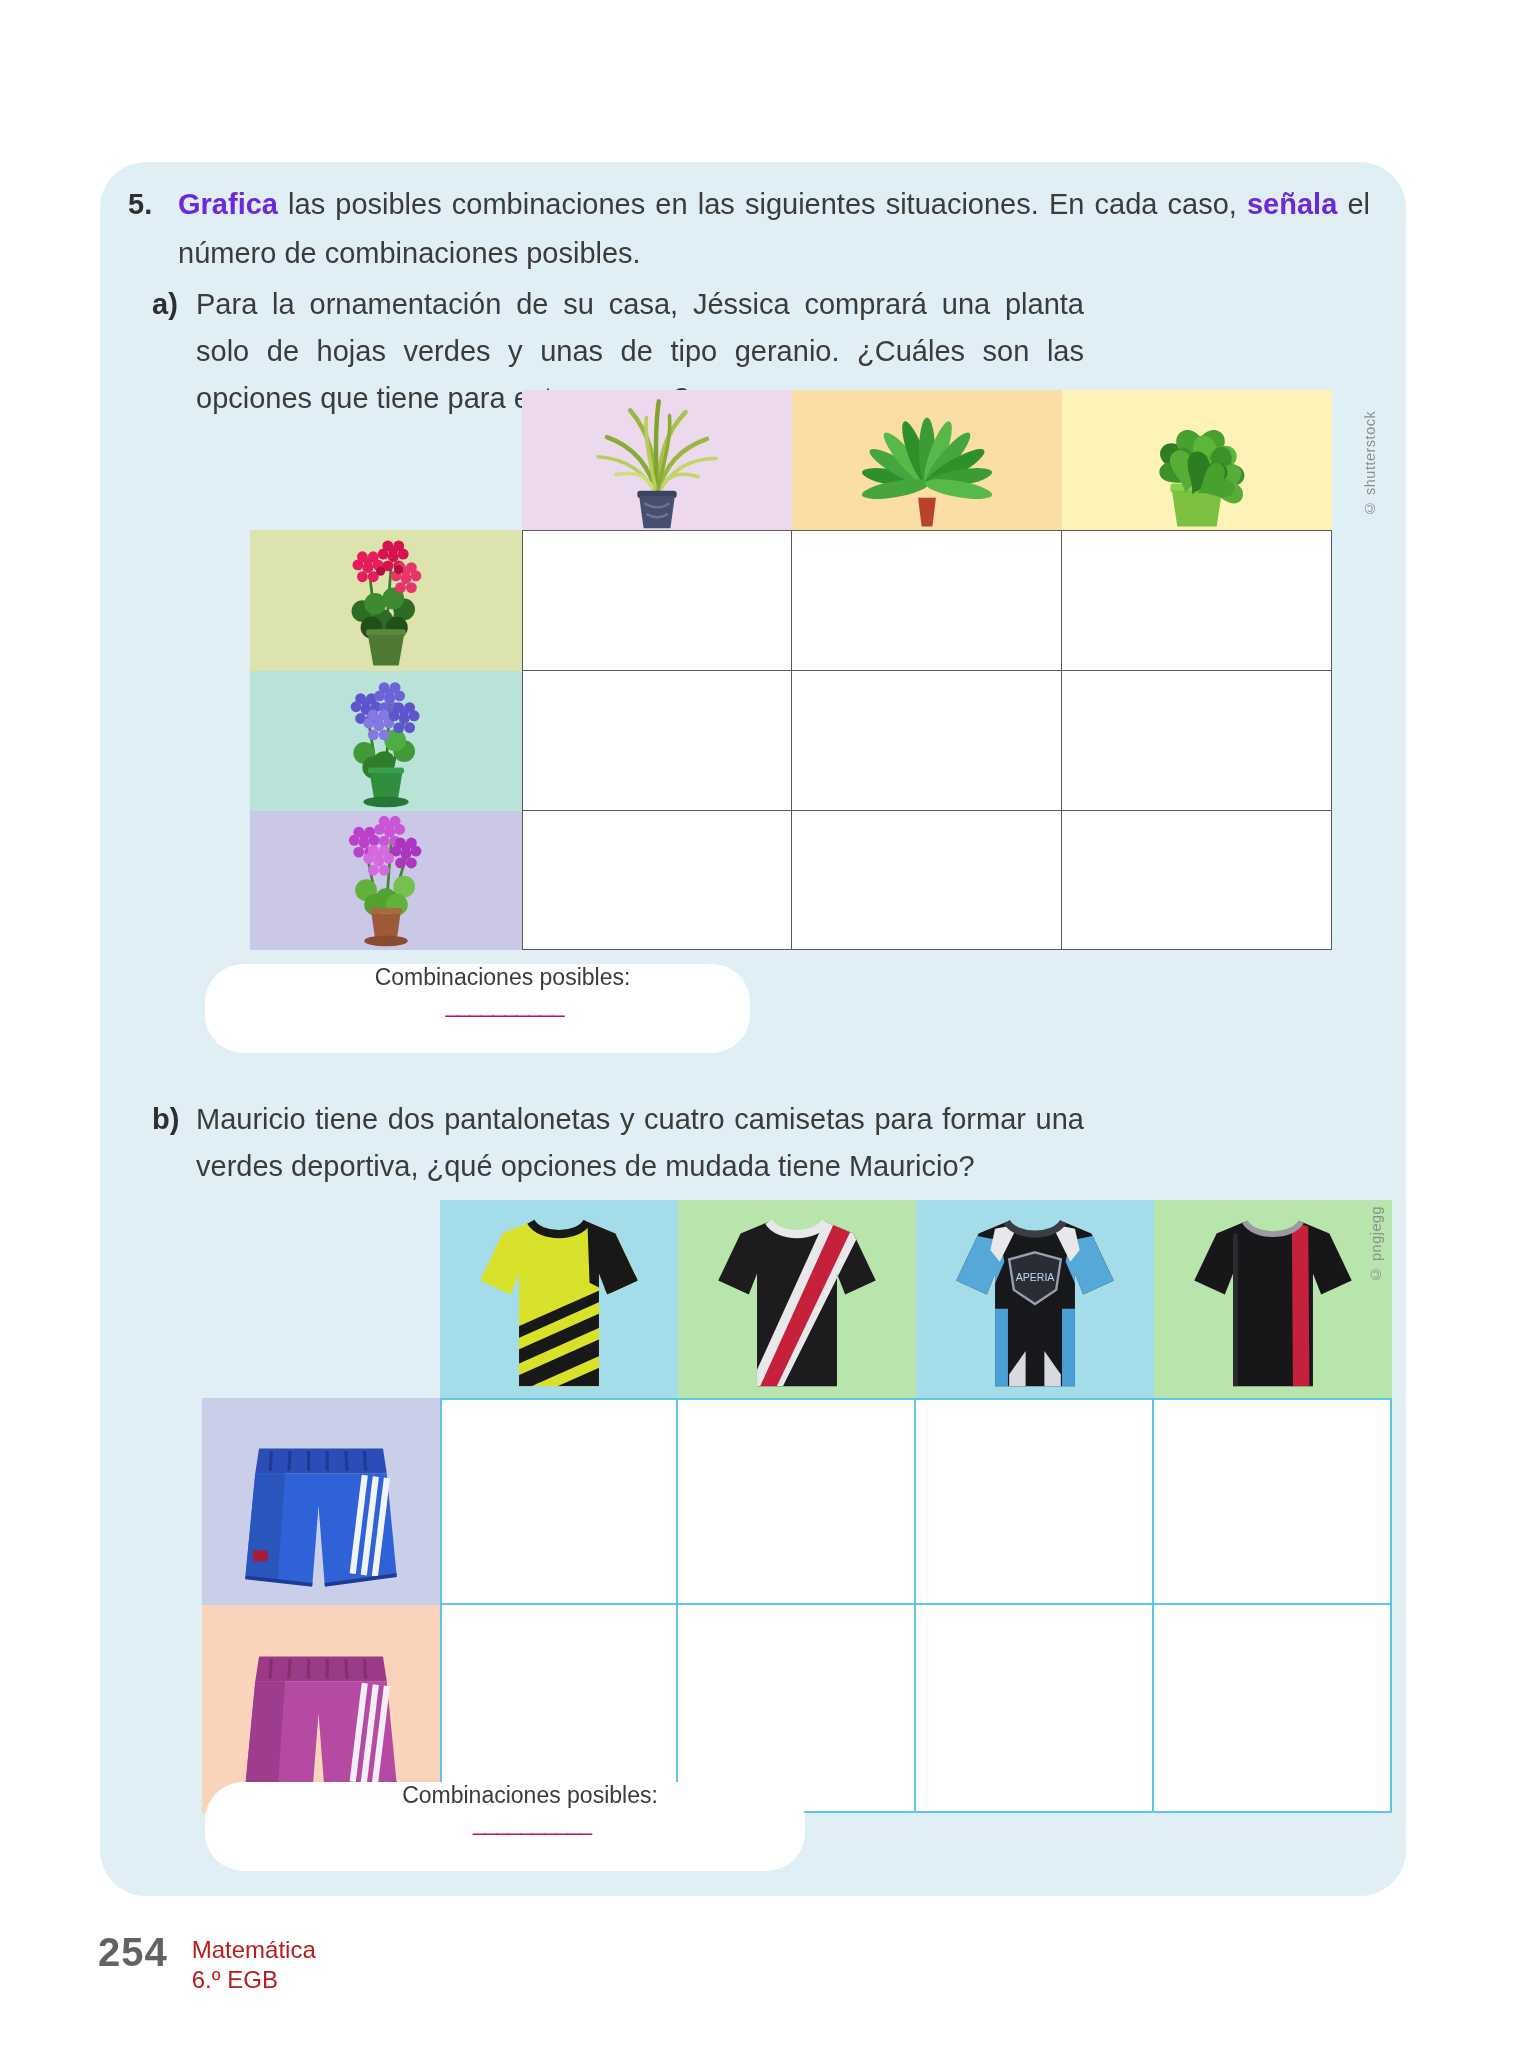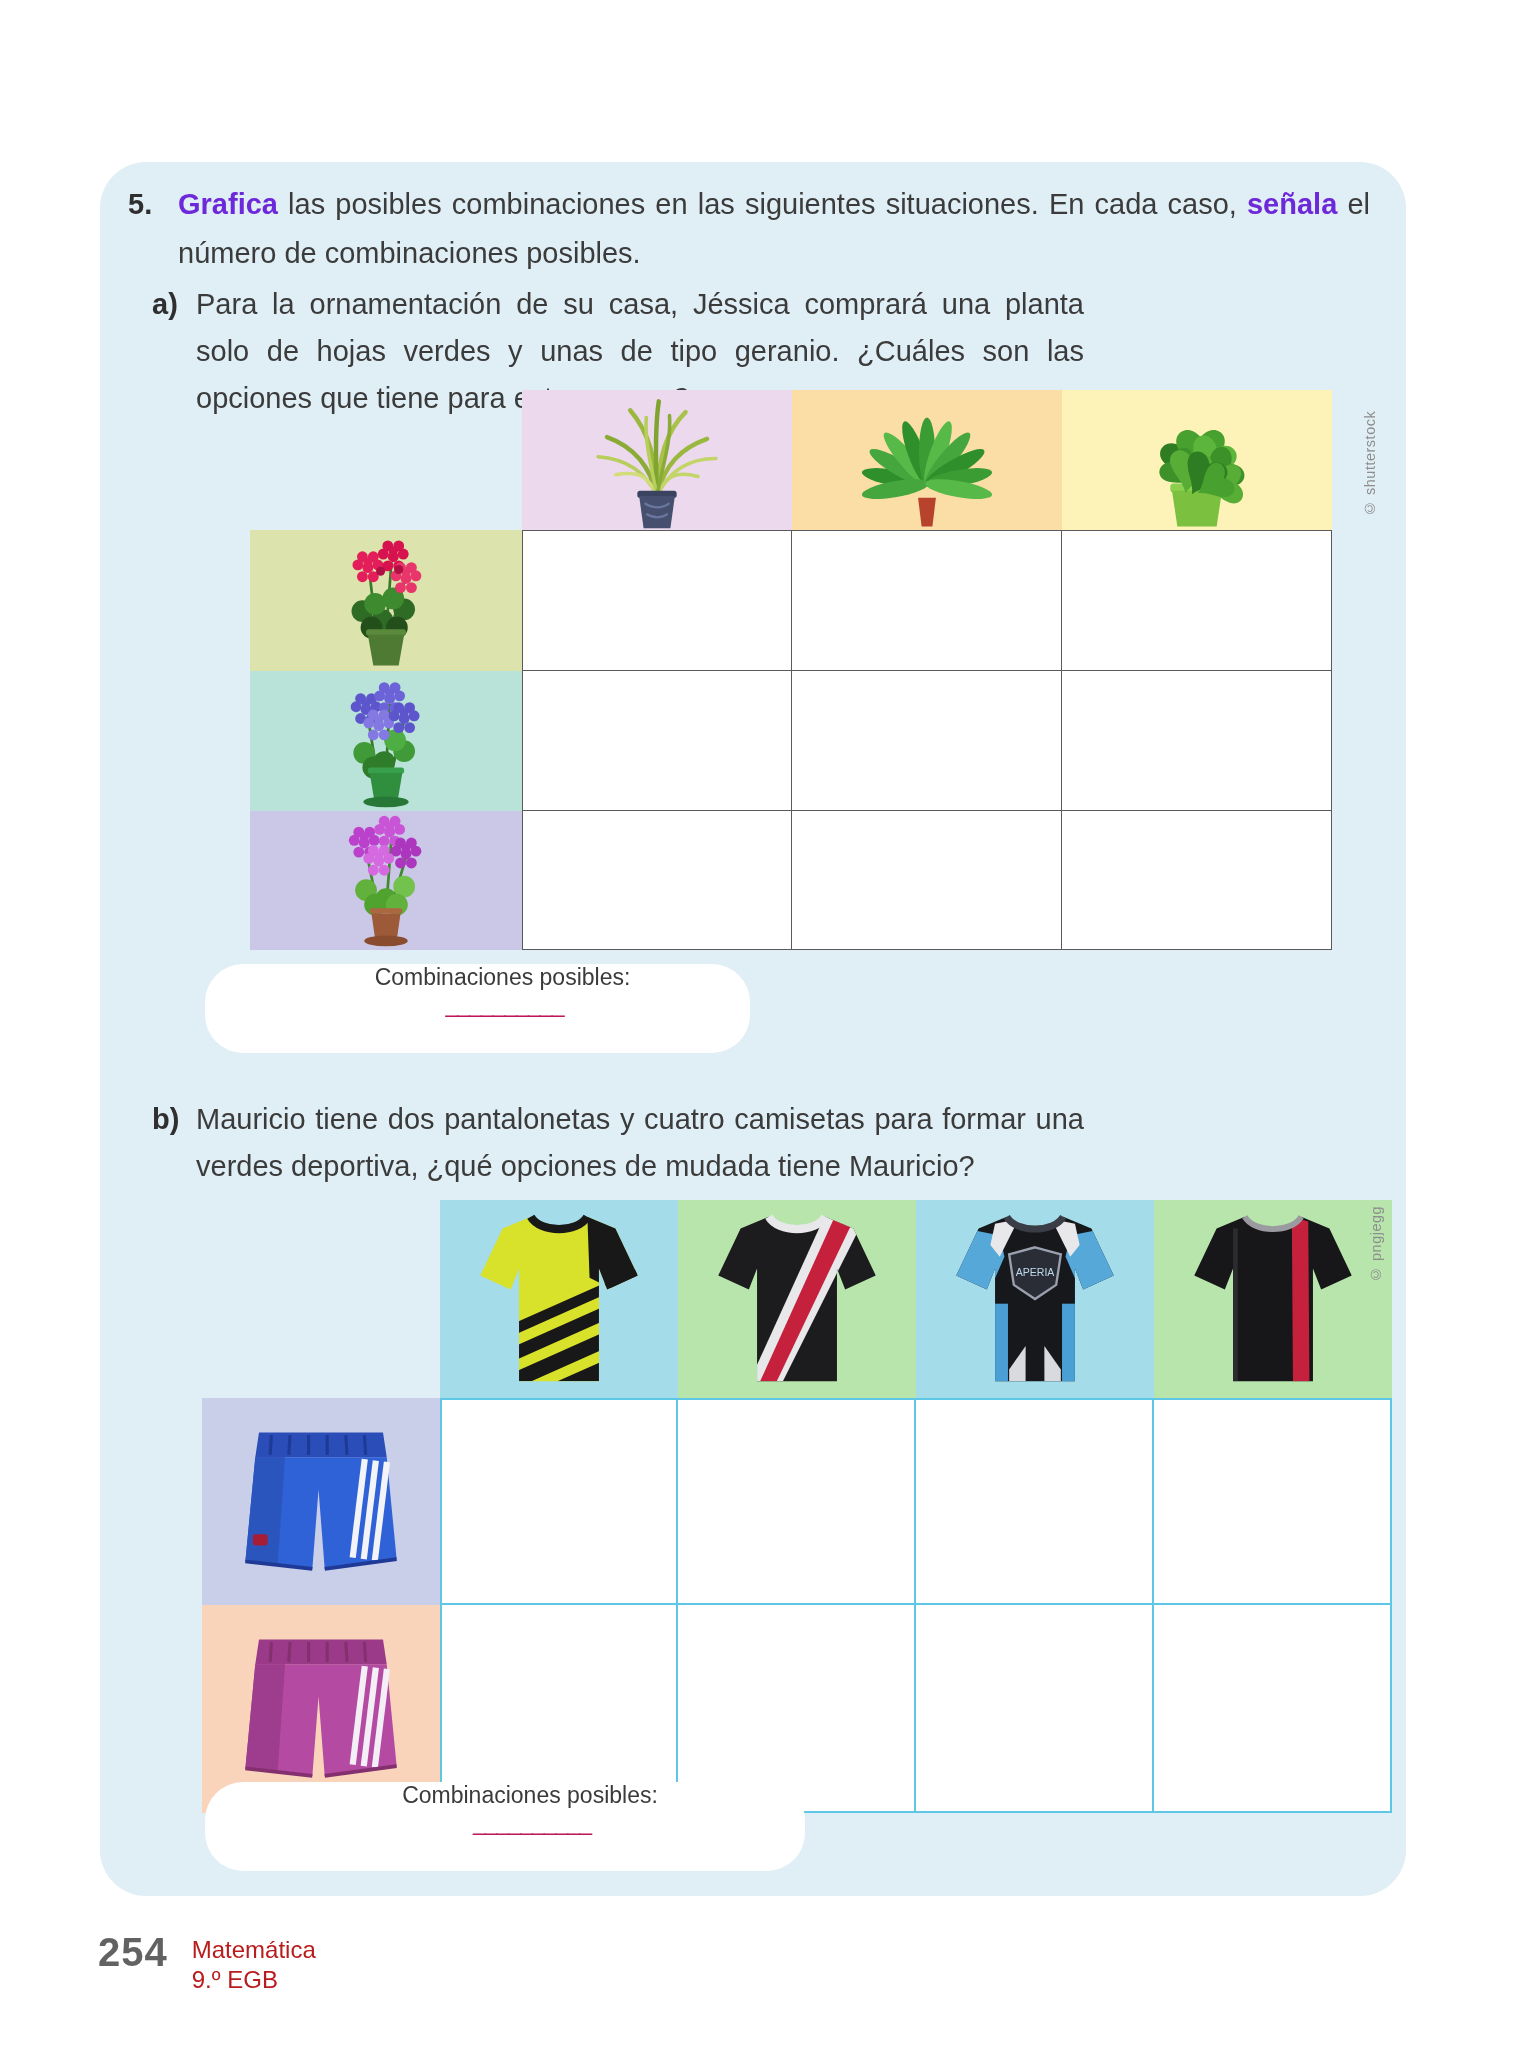--- a/index.html
+++ b/index.html
@@ -19,21 +19,21 @@
   .question{position:absolute;font-size:29px;line-height:47px;width:932px;}
   .question .qlabel{position:absolute;left:0;top:0;font-weight:bold;color:#2f2f2f;}
   .question p{margin:0 0 0 44px;text-align:justify;}
   .q-a{left:152px;top:281px;}
   .q-b{left:152px;top:1096px;}
   
   .grid{position:absolute;display:grid;}
   .grid-a{left:250px;top:390px;grid-template-columns:272px 270px 270px 270px;grid-template-rows:140px 141px 140px 139px;}
   .grid-b{left:202px;top:1200px;grid-template-columns:238px 238px 238px 238px 238px;grid-template-rows:198px 207px 208px;}
   .cell{display:flex;align-items:flex-end;justify-content:center;overflow:hidden;}
-  .cell.mid{align-items:center;}
+  .cell.mid{}
   .wA{background:#fff;border-right:1px solid #5a5a5a;border-bottom:1px solid #5a5a5a;}
   .wA.ct{border-top:1px solid #5a5a5a;}
   .wA.cl{border-left:1px solid #5a5a5a;}
   .wB{background:#fff;border-right:2px solid #5ec7e6;border-bottom:2px solid #5ec7e6;}
   .wB.ct{border-top:2px solid #5ec7e6;}
   .wB.cl{border-left:2px solid #5ec7e6;}
   
   .pill{
     position:absolute;background:#ffffff;border-radius:38px;height:89px;
     display:flex;align-items:center;font-size:23px;color:#3b3b3b;padding-left:50px;box-sizing:border-box;flex-direction:column;
@@ -349,15 +349,15 @@
 
 <div class="pill pill-b">
   <span>Combinaciones posibles:</span>
   <span class="blank">__________</span>
 </div>
 
 <div class="footer">
   <div class="pagenum">254</div>
   <div class="meta">
     <div>Matemática</div>
-    <div>9.º EGB</div>
+    <div>6.º EGB</div>
   </div>
 </div>
 
 </body></html>

